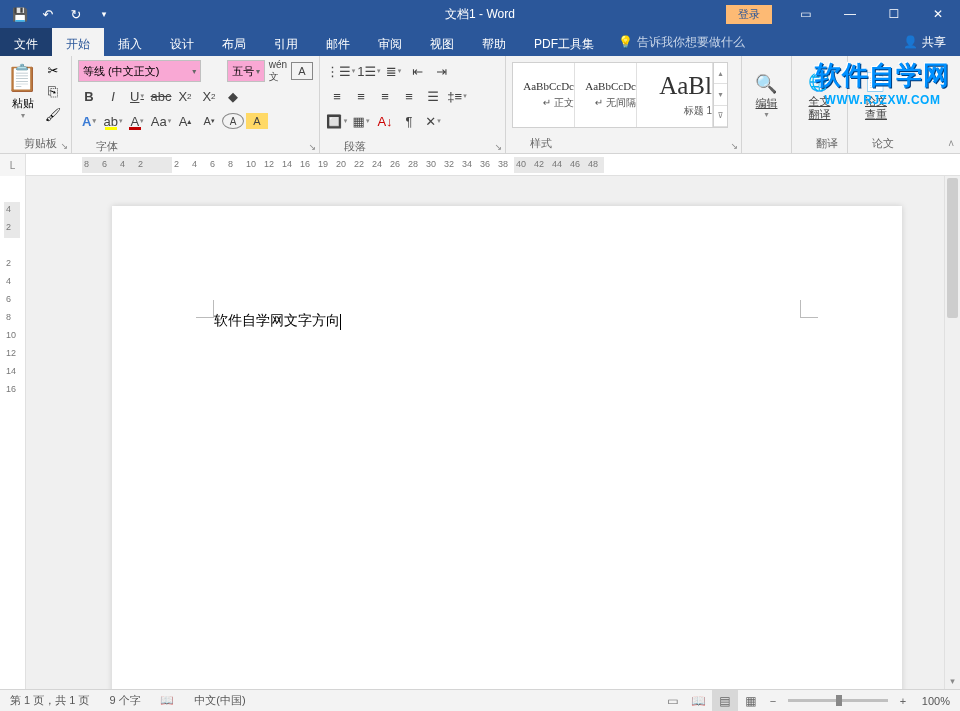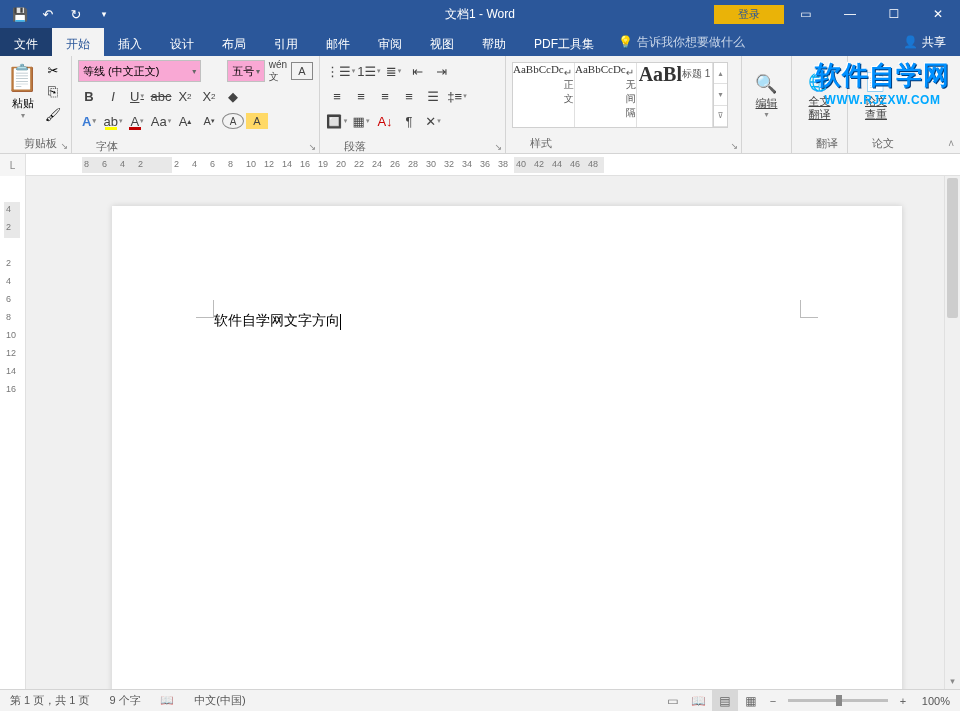--- a/index.html
+++ b/index.html
@@ -3,21 +3,21 @@
 <meta charset="utf-8">
 <style>
 * { box-sizing: border-box; margin: 0; padding: 0; font-family: "Microsoft YaHei", "Segoe UI", sans-serif; }
 body { width: 960px; height: 711px; background: #fff; overflow: hidden; font-size: 12px; position: relative; }
 
 .titlebar { height: 28px; background: #2b579a; color: #fff; display: flex; align-items: center; position: relative; }
 .qat { display: flex; align-items: center; padding-left: 8px; gap: 4px; }
 .qat-btn { width: 24px; height: 24px; display: flex; align-items: center; justify-content: center; cursor: pointer; color: #fff; font-size: 13px; }
 .title-center { position: absolute; left: 50%; transform: translateX(-50%); font-size: 12px; }
 .win-controls { margin-left: auto; display: flex; align-items: center; }
-.login-btn { background: #eab308; color: #2b579a; padding: 2px 24px; font-size: 11px; cursor: pointer; }
+.login-btn { background: #fdba74; color: #2b579a; padding: 2px 12px; font-size: 11px; margin-right: 12px; cursor: pointer; }
 .wc-btn { width: 44px; height: 28px; display: flex; align-items: center; justify-content: center; cursor: pointer; font-size: 12px; }
 
 .menubar { height: 28px; background: #2b579a; color: #fff; display: flex; align-items: stretch; }
 .mb-item { padding: 16px 14px; display: flex; align-items: center; cursor: pointer; font-size: 12px; }
 .mb-item.file { background: #1e3e6f; }
 .mb-item.active { background: #f3f3f3; color: #2b579a; }
 .tellme { display: flex; align-items: center; padding: 0 10px; color: #c8d5e8; font-size: 12px; }
 .share { margin-left: auto; padding: 0 14px; display: flex; align-items: center; cursor: pointer; font-size: 12px; }
 
 .ribbon { height: 98px; background: #f3f3f3; border-bottom: 1px solid #d4d4d4; display: flex; position: relative; }
@@ -40,21 +40,21 @@
 .fbtn.bold { font-weight: bold; }
 .fbtn.italic { font-style: italic; }
 .fbtn.underline { text-decoration: underline; }
 .fbtn.strike { text-decoration: line-through; }
 .fbtn .dd { font-size: 7px; margin-left: 1px; color: #888; }
 .color-bar { position: absolute; bottom: 2px; left: 3px; right: 7px; height: 3px; }
 
 .para-group .row { display: flex; gap: 2px; margin-bottom: 3px; }
 
 .styles-gallery { display: flex; border: 1px solid #d0d0d0; background: #fff; height: 66px; }
-.style-item { width: 62px; border-right: 1px solid #e0e0e0; display: flex; flex-direction: row; align-items: flex-start; justify-content: center; cursor: pointer; }
+.style-item { width: 62px; border-right: 1px solid #e0e0e0; display: flex; flex-direction: column; align-items: flex-end; justify-content: center; cursor: pointer; }
 .style-prev { font-family: "SimSun", serif; color: #333; }
 .style-name { font-size: 10px; color: #555; margin-top: 4px; }
 .style-scroll { width: 14px; display: flex; flex-direction: column; border-left: 1px solid #d0d0d0; }
 .style-scroll div { flex: 1; display: flex; align-items: center; justify-content: center; font-size: 8px; color: #888; cursor: pointer; border-bottom: 1px solid #e0e0e0; }
 
 .vgroup { display: flex; flex-direction: column; align-items: center; justify-content: center; padding: 2px 8px; cursor: pointer; }
 .vgroup-ico { font-size: 18px; margin-bottom: 2px; }
 .vgroup-txt { font-size: 11px; color: #444; text-align: center; line-height: 1.2; text-decoration: underline; }
 .ribbon-collapse { position: absolute; right: 6px; bottom: 4px; font-size: 10px; color: #888; cursor: pointer; }
 
@@ -229,21 +229,21 @@
       <div class="styles-gallery">
         <div class="style-item">
           <div class="style-prev" style="font-size:11px">AaBbCcDc</div>
           <div class="style-name">↵ 正文</div>
         </div>
         <div class="style-item">
           <div class="style-prev" style="font-size:11px">AaBbCcDc</div>
           <div class="style-name">↵ 无间隔</div>
         </div>
         <div class="style-item" style="width:76px">
-          <div class="style-prev" style="font-size:20px;font-weight:bold">AaBl</div>
+          <div class="style-prev" style="font-size:25px;font-weight:normal">AaBl</div>
           <div class="style-name">标题 1</div>
         </div>
         <div class="style-scroll">
           <div>▴</div>
           <div>▾</div>
           <div>⊽</div>
         </div>
       </div>
     </div>
     <div class="rgroup-label"><span>样式</span><span class="dlg">↘</span></div>

